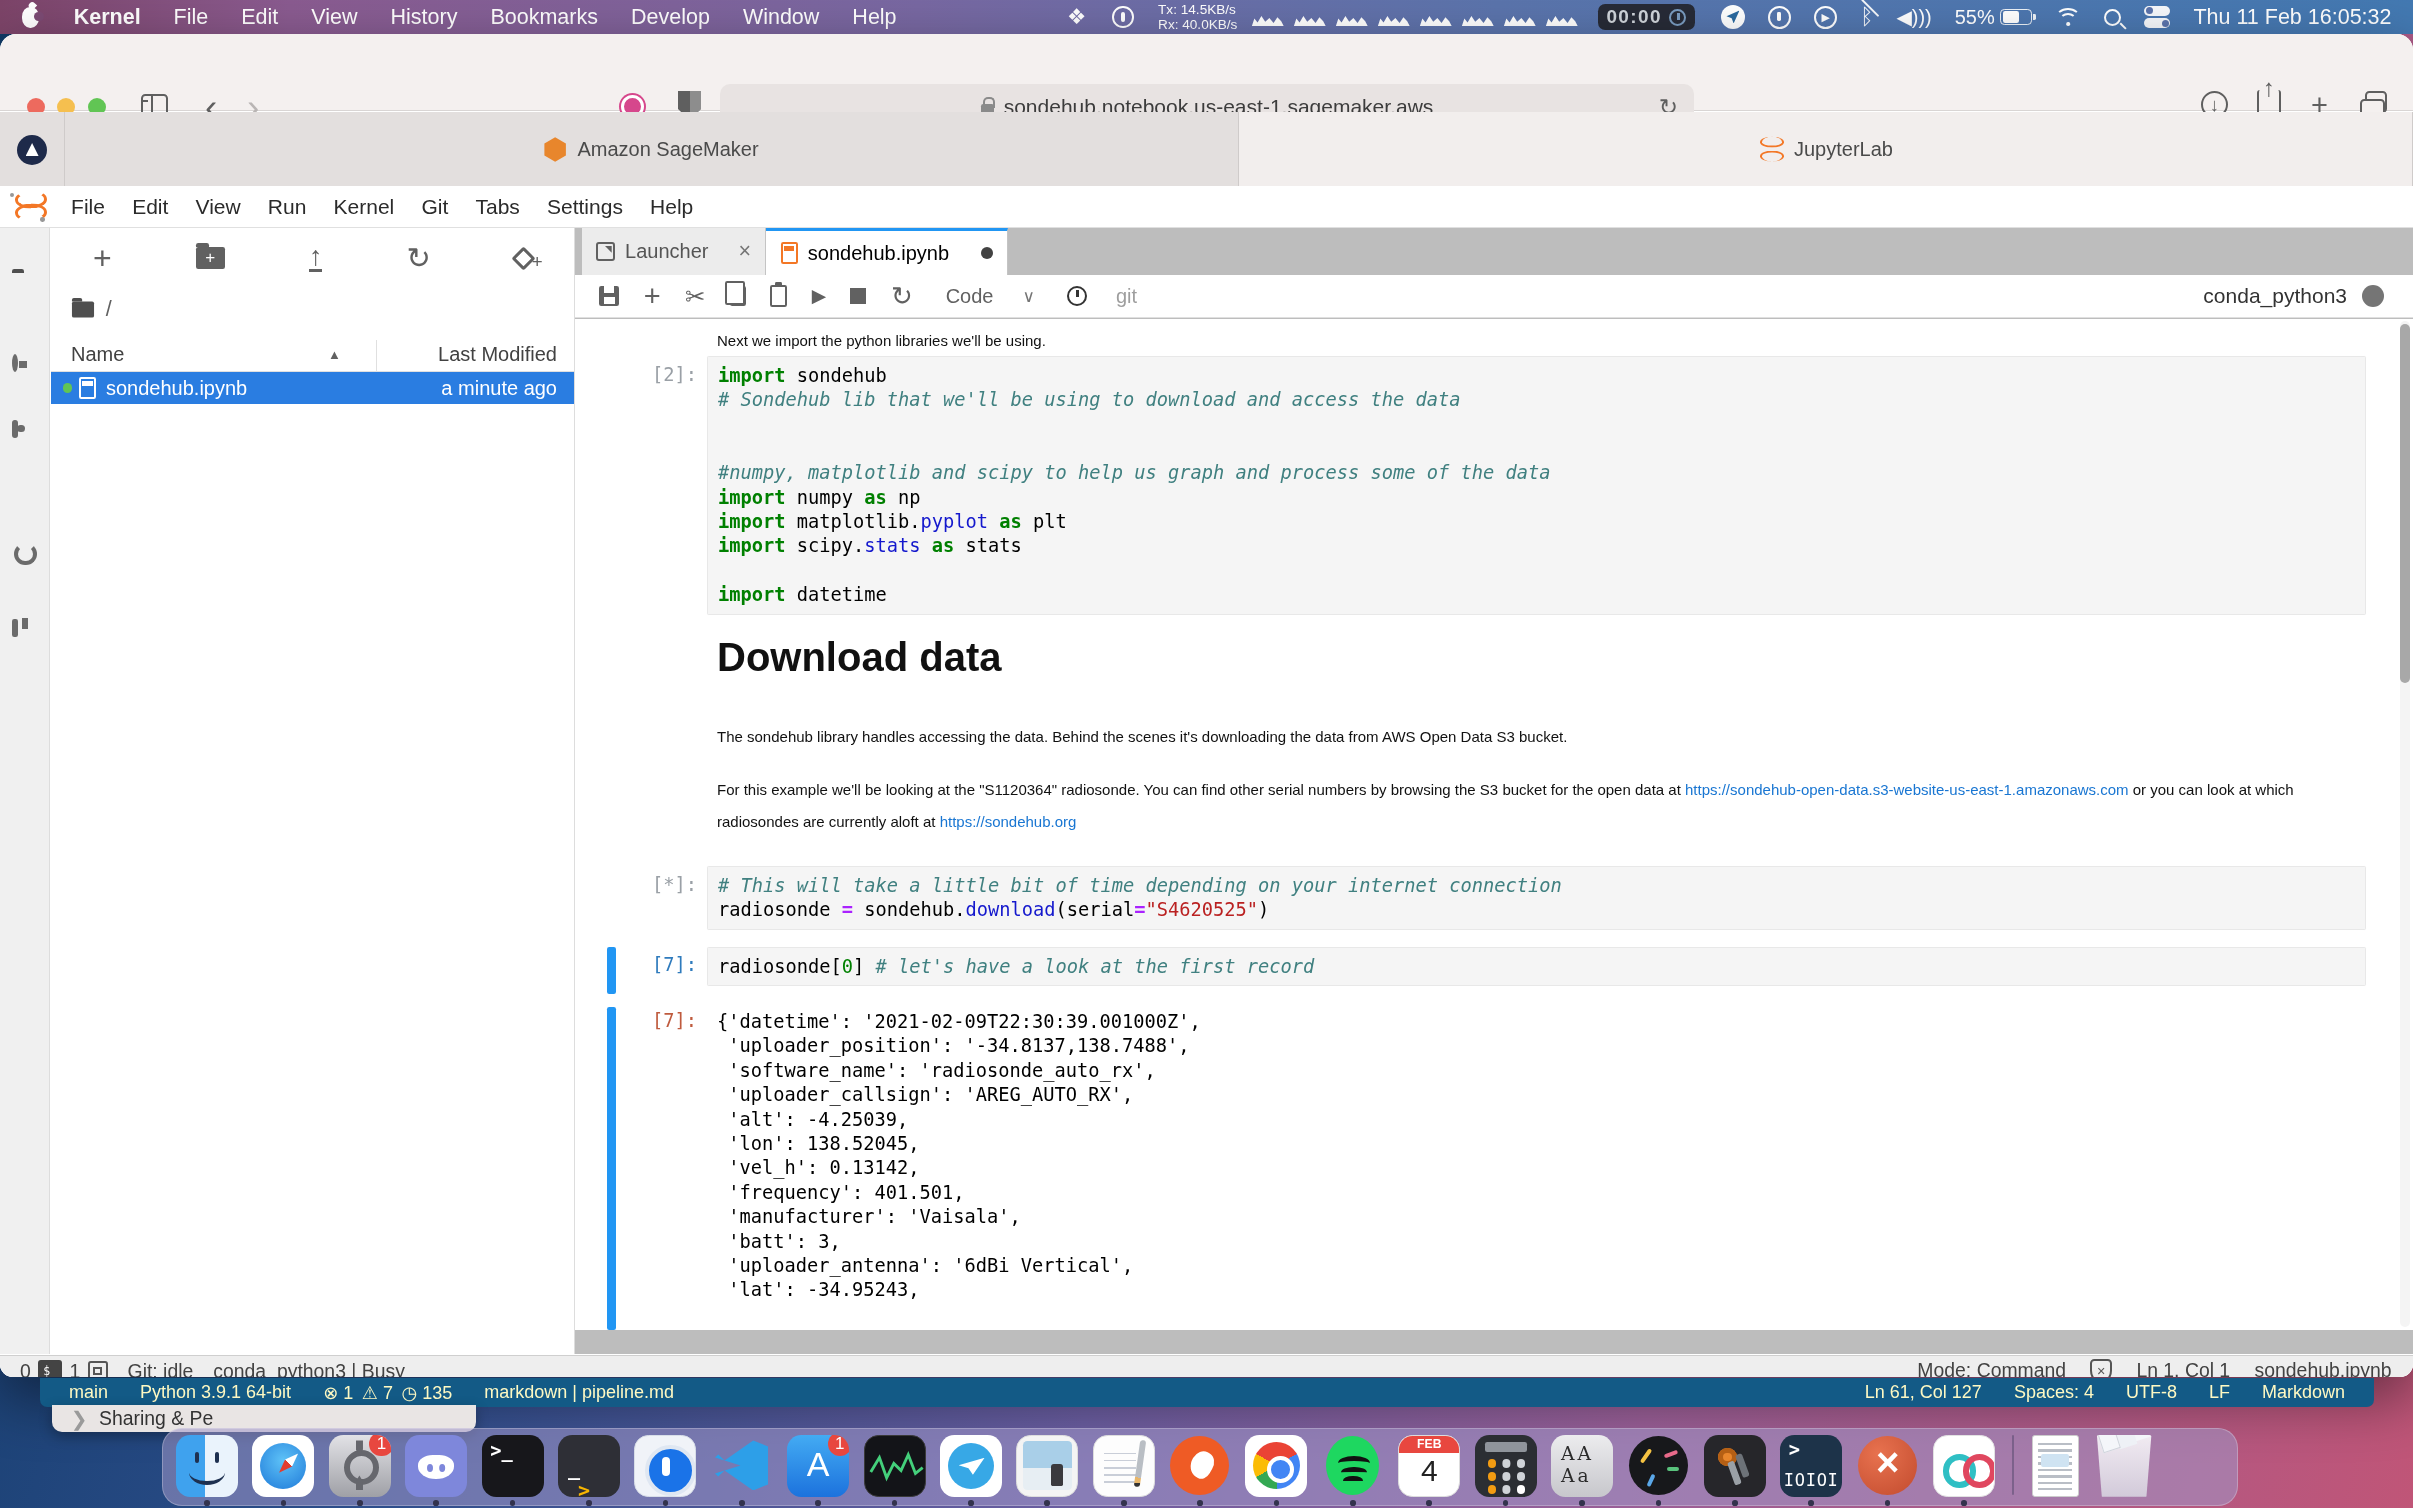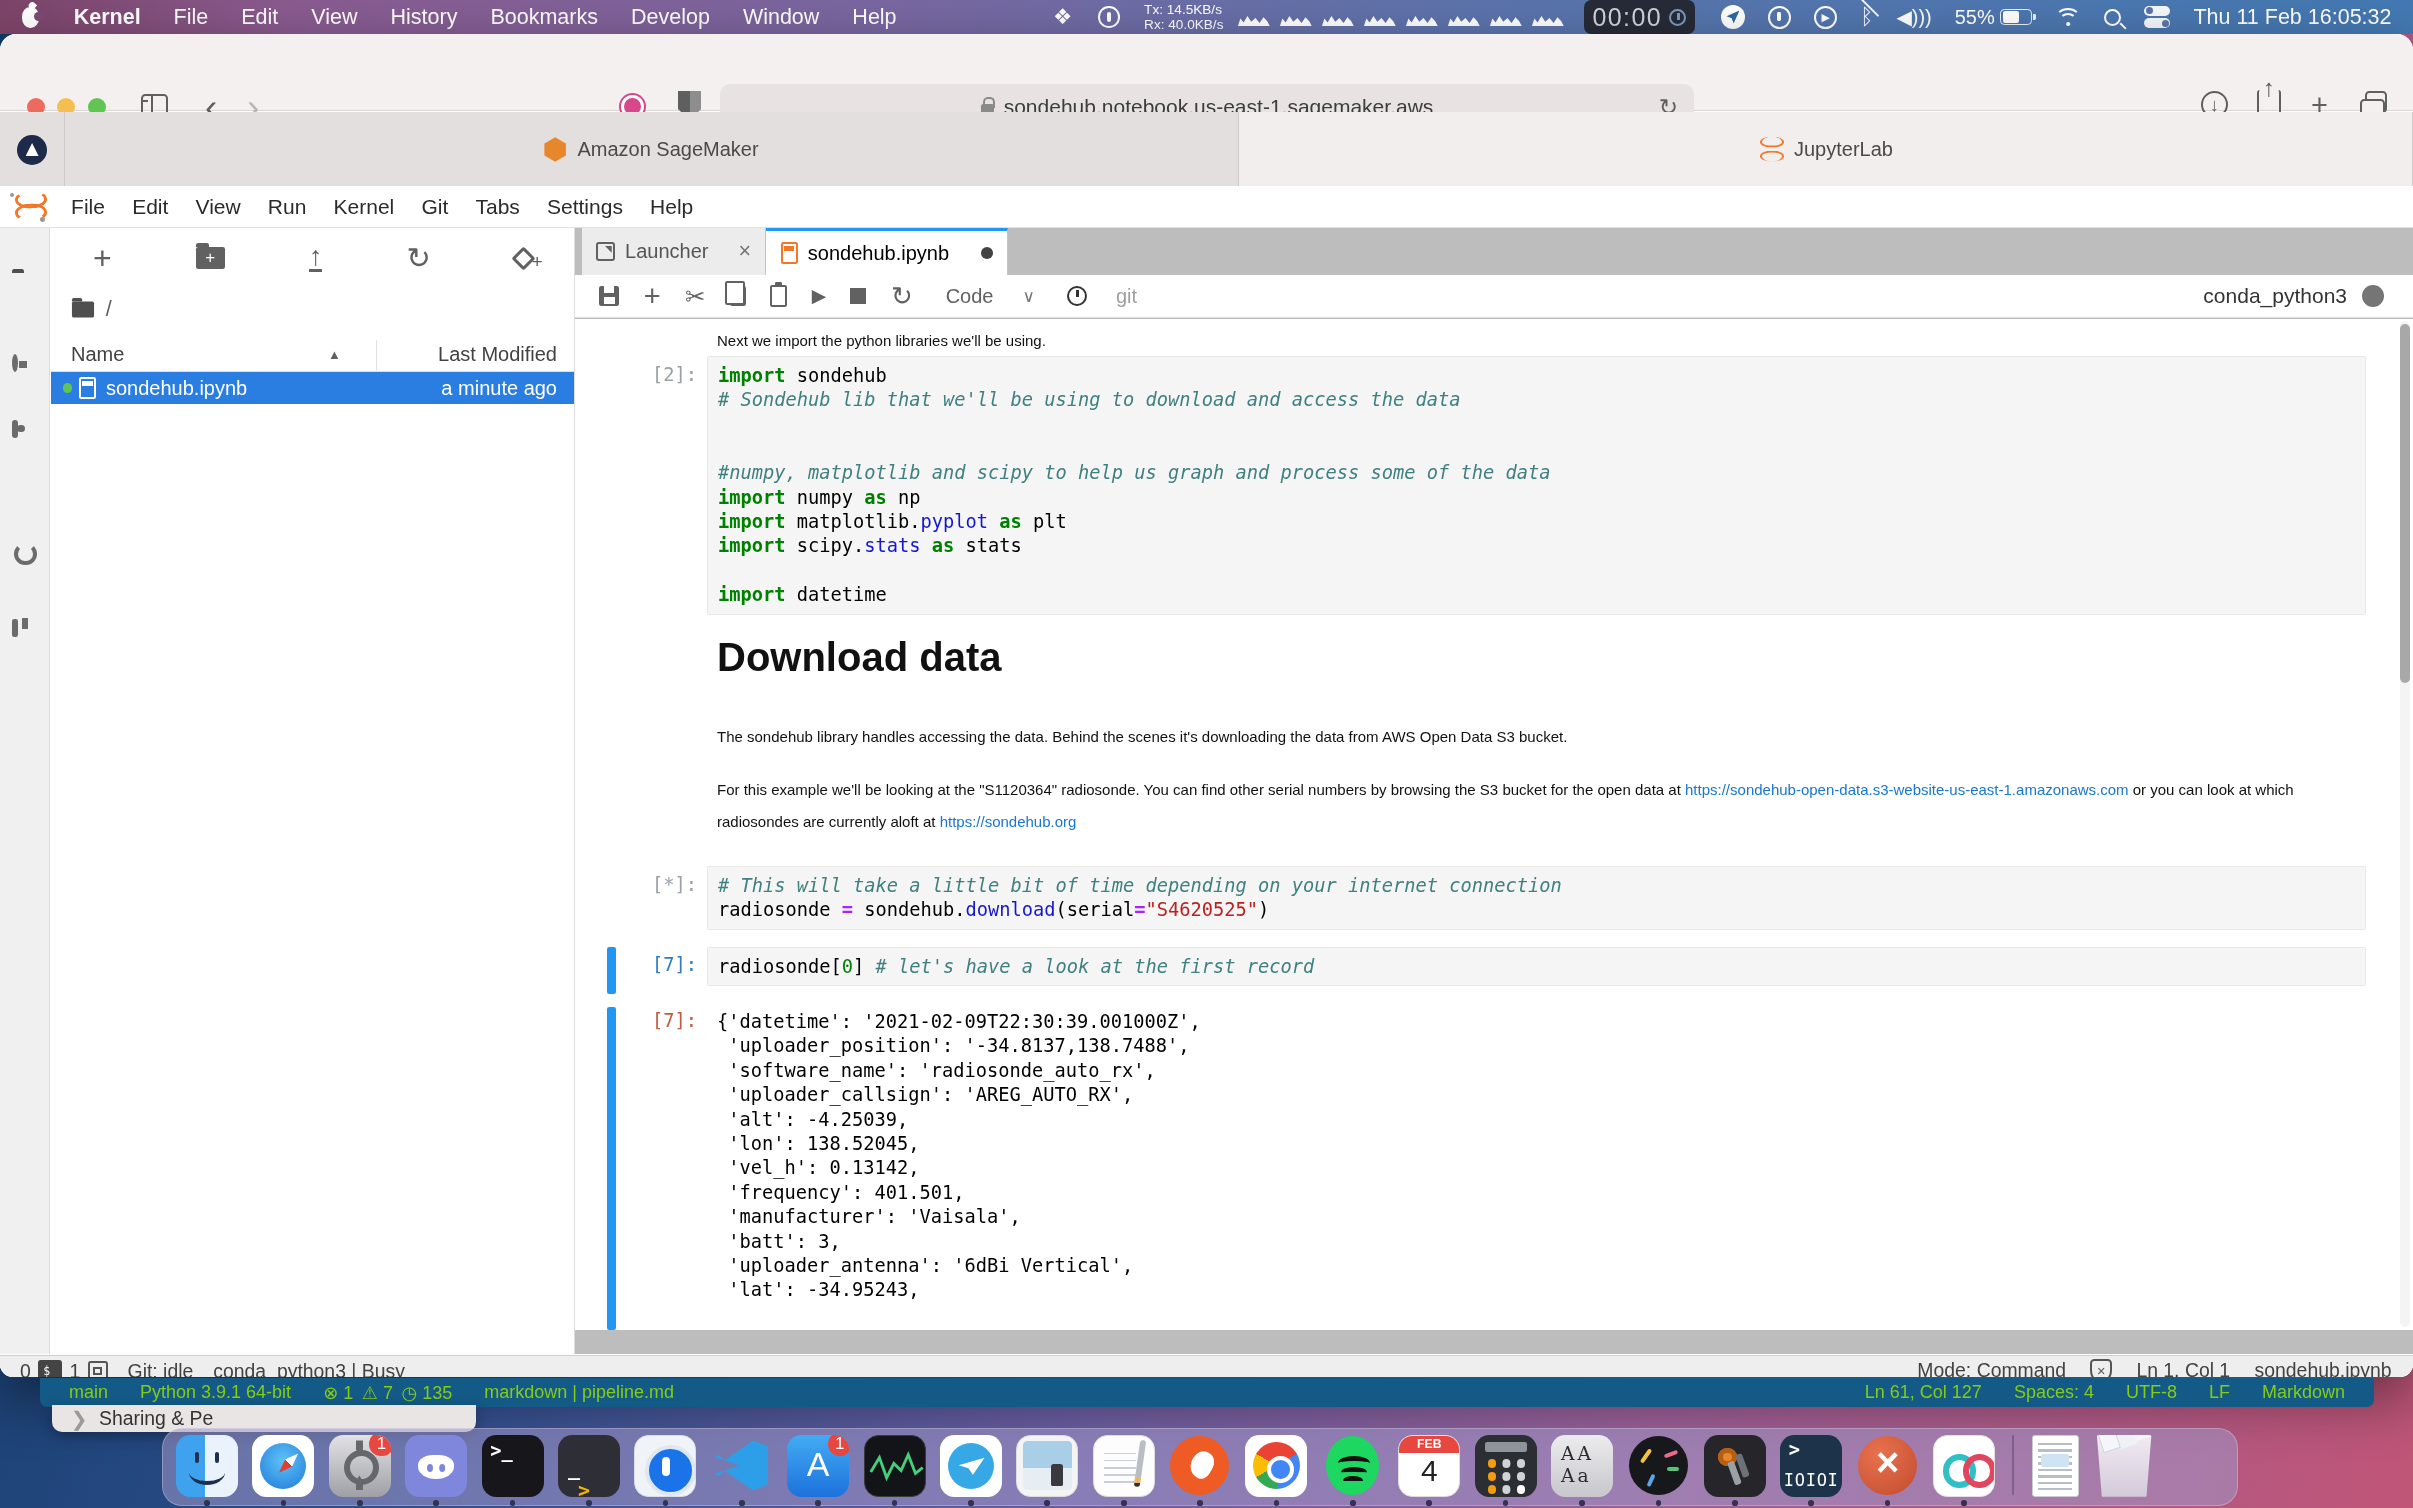--- a/index.html
+++ b/index.html
@@ -20,21 +20,21 @@
   .apple:after{content:"";position:absolute;right:-5px;top:5.7px;width:9.3px;height:9.3px;background:#7c4b74;border-radius:50%}
   #macright{position:absolute;right:0;top:0;height:34px;display:flex;align-items:center;color:#fff}
   .tidal{font-size:21.5px;margin-right:26px}
   .reccirc{width:21.5px;height:21.5px;border:2.2px solid #fff;border-radius:50%;position:relative;margin-right:24.4px}
   .reccirc:before{content:"";position:absolute;left:6.5px;top:3.6px;width:4.3px;height:10px;background:#fff;border-radius:2.2px}
   .txrx{font-size:13.6px;line-height:15px;text-align:left;margin-right:14.4px}
   .spark{display:flex;align-items:flex-end;gap:10px;height:18.7px;margin-right:20px}
   .spark i{display:block;width:32px;height:13px;background:
     linear-gradient(180deg,transparent 0 2.9px,#fff 2.9px);clip-path:polygon(0 100%,8% 40%,18% 70%,30% 20%,42% 65%,55% 35%,68% 75%,80% 30%,92% 60%,100% 100%)}
   .timerpill{background:rgba(30,30,34,.85);border-radius:7.2px;padding:2.2px 8.6px;display:flex;align-items:center;gap:7.2px;margin-right:26px}
-  .timerpill .tnum{font-size:25px;font-weight:400;color:#cfd4da;letter-spacing:1.4px}
+  .timerpill .tnum{font-size:19px;font-weight:700;color:#cfd4da;letter-spacing:1.4px}
   .timerpill .tico{width:17px;height:17px;border:2.2px solid #7a9cc0;border-radius:50%;position:relative}
   .timerpill .tico:before{content:"";position:absolute;left:5.7px;top:2.2px;width:2.9px;height:7.2px;background:#7a9cc0}
   .mico{margin-right:23px;position:relative}
   .loccirc{width:24.4px;height:24.4px;background:#fff;border-radius:50%;position:relative}
   .loccirc:before{content:"";position:absolute;left:5.7px;top:5.7px;width:13px;height:13px;background:#2b6aa0;clip-path:polygon(0 45%,100% 0,55% 100%,40% 60%)}
   .ringico{width:23px;height:23px;border:2.2px solid #fff;border-radius:50%;position:relative}
   .ringico:before{content:"";position:absolute;left:7.2px;top:4.3px;width:3.6px;height:9.3px;background:#fff;border-radius:1.4px}
   .playico{width:23px;height:23px;border:2.2px solid #fff;border-radius:50%;color:#fff;font-size:10.8px;display:flex;align-items:center;justify-content:center}
   .bt{font-size:22px;color:#fff;opacity:.95}
   .bt:after{content:"";position:absolute;left:-2.2px;top:2.9px;width:24.4px;height:2.2px;background:#fff;transform:rotate(45deg);border-radius:1.4px}
@@ -205,21 +205,21 @@
     display:flex;align-items:center;font-size:19.4px;color:#424242}
   #jstatus .sit{margin-left:20px;display:flex;align-items:center;gap:7.2px}
   .termmini{width:24.4px;height:21.5px;background:#444;border-radius:2.9px;color:#fff;font-size:11.5px;font-family:"DejaVu Sans Mono",monospace;display:flex;align-items:center;justify-content:center}
   .chipico{width:20px;height:20px;border:2.2px solid #555;border-radius:2.9px;position:relative}
   .chipico:before{content:"";position:absolute;left:3.6px;top:3.6px;right:3.6px;bottom:3.6px;border:2.2px solid #555}
   #jstatus .right{margin-left:auto;display:flex;align-items:center;gap:24.4px;margin-right:21.5px}
   .shieldx{width:21.5px;height:24.4px;border:2.2px solid #555;border-radius:4.3px 4.3px 50% 50%;display:flex;align-items:center;justify-content:center;font-size:14.4px;color:#555}
 
   
   #vsbar{left:40px;top:1378px;width:2334px;height:29px;background:#135a86;border-radius:0 0 7.2px 7.2px;position:absolute;
-    display:flex;align-items:center;color:#84cc16;font-size:18px;gap:32px;padding:0 29px;overflow:hidden}
+    display:flex;align-items:center;color:#fef9c3;font-size:18px;gap:32px;padding:0 29px;overflow:hidden}
   #vsbar .grp{display:flex;align-items:center;gap:8.6px;white-space:nowrap}
   #vsbar .right{margin-left:auto;display:flex;gap:32px;align-items:center}
   #sysprefs{left:52px;top:1405px;width:424px;height:27px;background:#e9e5e4;border-radius:0 0 10px 10px;position:absolute;
     display:flex;align-items:center;gap:11.5px;font-size:19.4px;color:#333;padding:0 18.7px;box-shadow:0 4.3px 13px rgba(0,0,0,.3)}
   #sysprefs .chev2{color:#9a9a9a;font-size:20px}
 
   
   #dock{left:162px;top:1428px;width:2076px;height:78px;border-radius:20px;position:absolute;
     background:rgba(160,152,200,.55);border:0.7px solid rgba(255,255,255,.25);
     display:flex;align-items:flex-start;gap:14.4px;padding:5.7px 13px}

